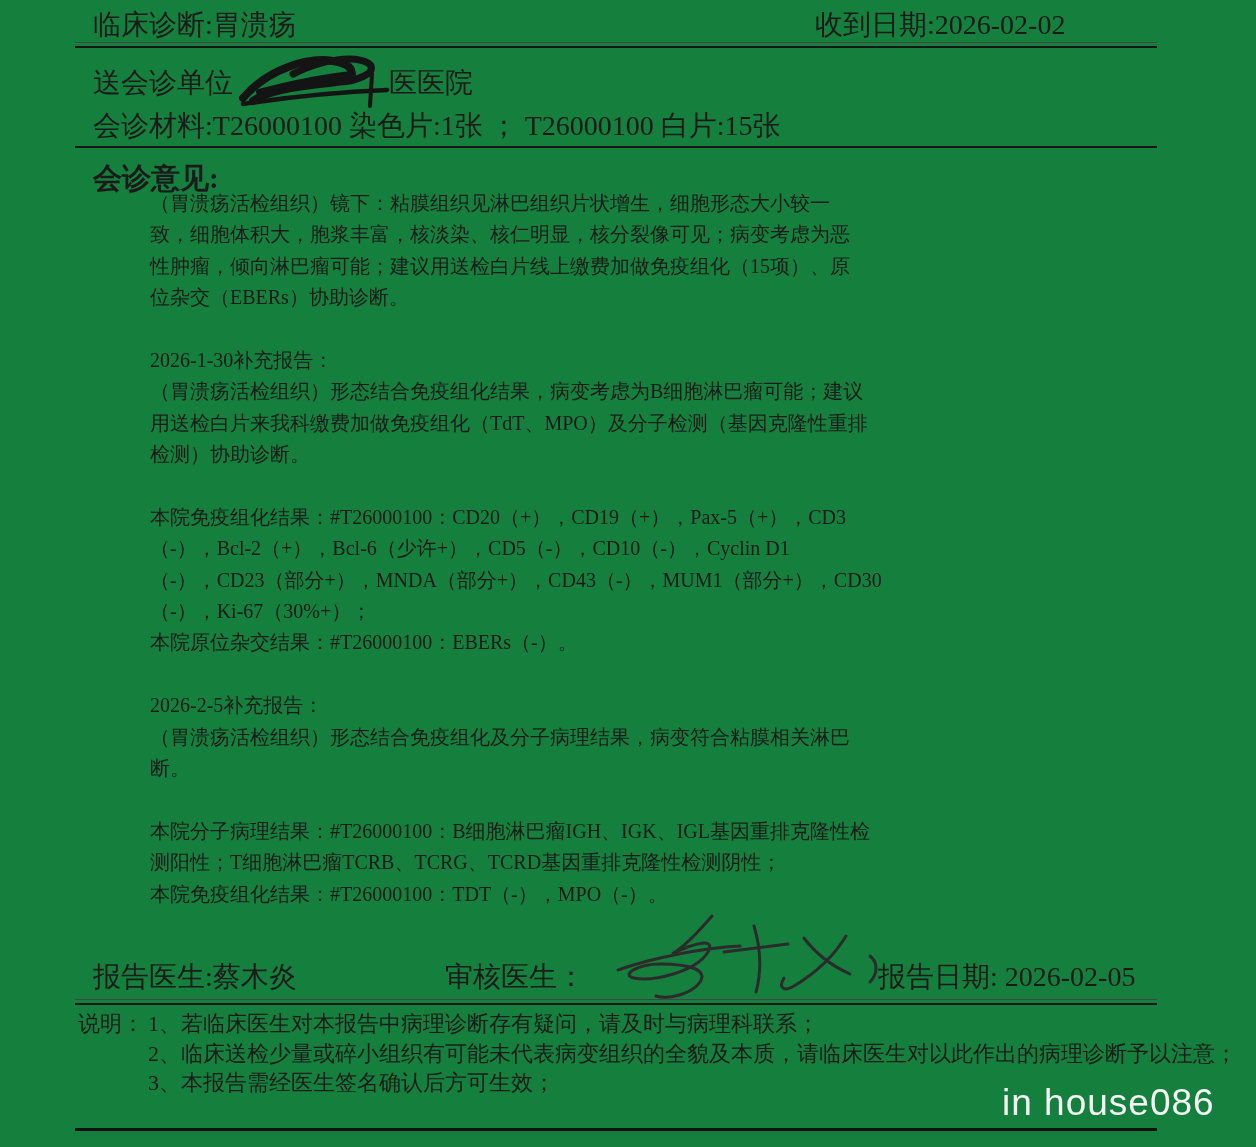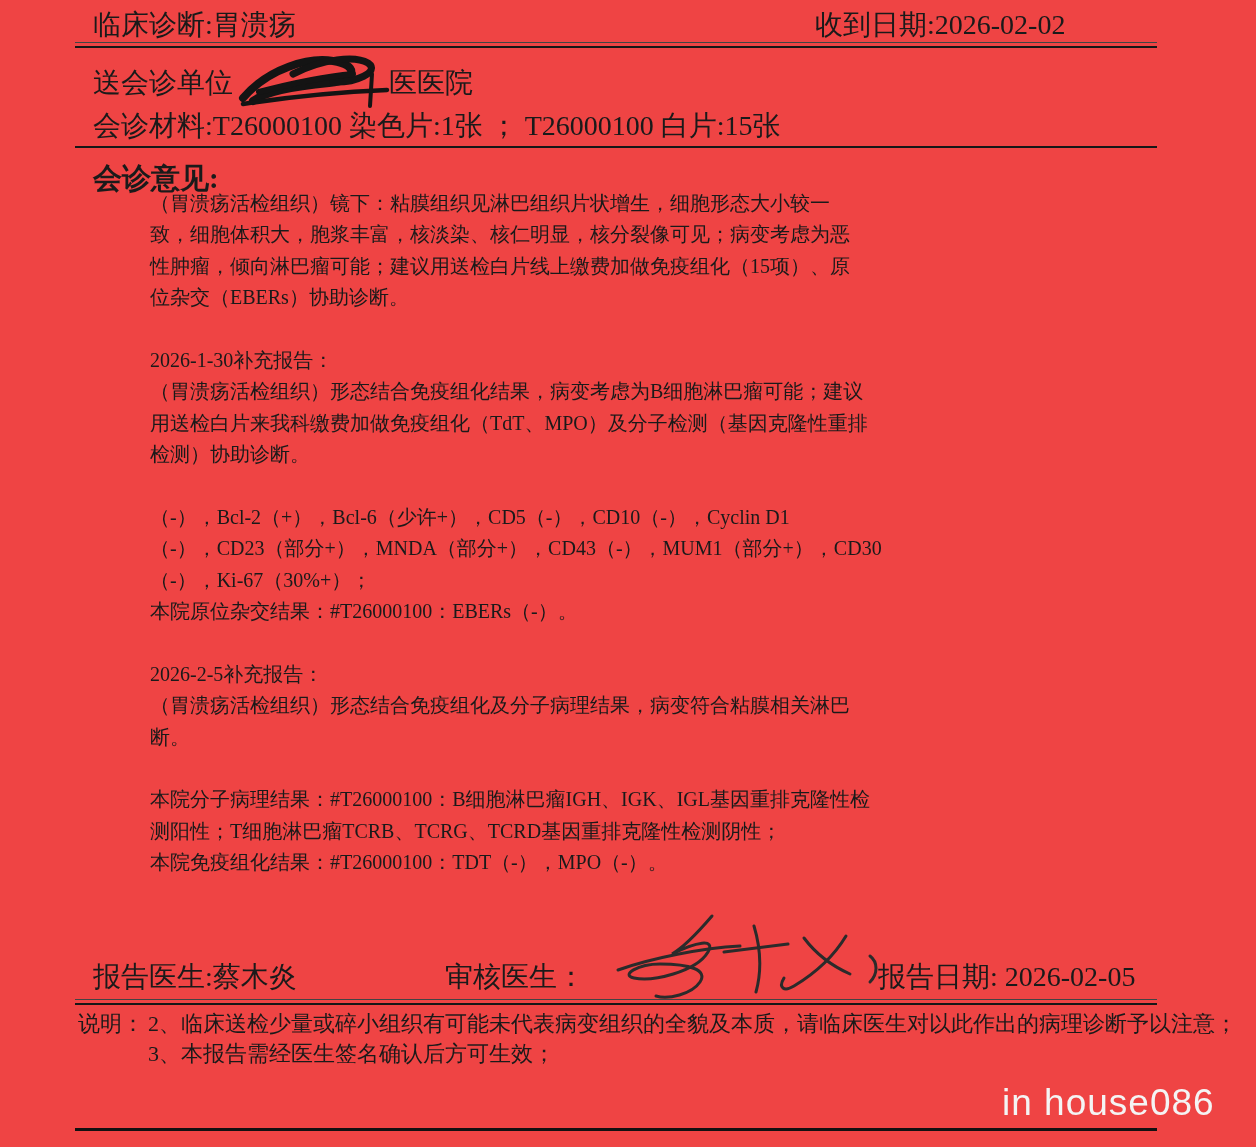--- a/index.html
+++ b/index.html
@@ -1,19 +1,19 @@
 <!DOCTYPE html>
 <html><head>
 <meta charset="utf-8">
 <style>
   html,body{margin:0;padding:0;background:#ffffff;}
   .page{
     position:relative;
     width:1256px;height:1147px;
-    background:#ef4444;
+    background:#15803d;
     font-family:"Liberation Serif","DejaVu Serif",serif;
     color:#1a1a1a;
     overflow:hidden;
   }
   .abs{position:absolute;white-space:nowrap;}
   .t28{font-size:28px;line-height:34px;}
   .rule{position:absolute;left:75px;width:1082px;}
   .rule-double-top{border-top:1px solid #444;border-bottom:2.5px solid #171717;height:3px;}
   .rule-single{border-top:2.5px solid #171717;height:0;}
   .rule-double-bottom{border-top:1px solid #444;border-bottom:2.5px solid #171717;height:3px;}
@@ -74,20 +74,21 @@
       <div class="oline">（胃溃疡活检组织）镜下：粘膜组织见淋巴组织片状增生，细胞形态大小较一</div>
       <div class="oline">致，细胞体积大，胞浆丰富，核淡染、核仁明显，核分裂像可见；病变考虑为恶</div>
       <div class="oline">性肿瘤，倾向淋巴瘤可能；建议用送检白片线上缴费加做免疫组化（15项）、原</div>
       <div class="oline">位杂交（EBERs）协助诊断。</div>
       <div class="oline blank"></div>
       <div class="oline">2026-1-30补充报告：</div>
       <div class="oline">（胃溃疡活检组织）形态结合免疫组化结果，病变考虑为B细胞淋巴瘤可能；建议</div>
       <div class="oline">用送检白片来我科缴费加做免疫组化（TdT、MPO）及分子检测（基因克隆性重排</div>
       <div class="oline">检测）协助诊断。</div>
       <div class="oline blank"></div>
+      <div class="oline">本院免疫组化结果：#T26000100：CD20（+），CD19（+），Pax-5（+），CD3</div>
       <div class="oline">（-），Bcl-2（+），Bcl-6（少许+），CD5（-），CD10（-），Cyclin D1</div>
       <div class="oline">（-），CD23（部分+），MNDA（部分+），CD43（-），MUM1（部分+），CD30</div>
       <div class="oline">（-），Ki-67（30%+）；</div>
       <div class="oline">本院原位杂交结果：#T26000100：EBERs（-）。</div>
       <div class="oline blank"></div>
       <div class="oline">2026-2-5补充报告：</div>
       <div class="oline">（胃溃疡活检组织）形态结合免疫组化及分子病理结果，病变符合粘膜相关淋巴</div>
       <div class="oline">断。</div>
       <div class="oline blank"></div>
       <div class="oline">本院分子病理结果：#T26000100：B细胞淋巴瘤IGH、IGK、IGL基因重排克隆性检</div>
@@ -111,20 +112,21 @@
         <path d="M258,44 C266,50 266,62 258,70"></path>
       </g>
     </svg>
   </div>
 
   <div class="rule rule-double-bottom" style="top:999px;"></div>
 
   <div class="notes">
     <div class="notes-label">说明：</div>
     <div class="notes-items">
+        <div class="note-item">1、若临床医生对本报告中病理诊断存有疑问，请及时与病理科联系；</div>
         <div class="note-item">2、临床送检少量或碎小组织有可能未代表病变组织的全貌及本质，请临床医生对以此作出的病理诊断予以注意；</div>
         <div class="note-item">3、本报告需经医生签名确认后方可生效；</div>
       </div>
   </div>
 
   <div class="watermark">in house086</div>
 
   <div class="rule rule-thick" style="top:1128px;"></div>
 
 </div>

